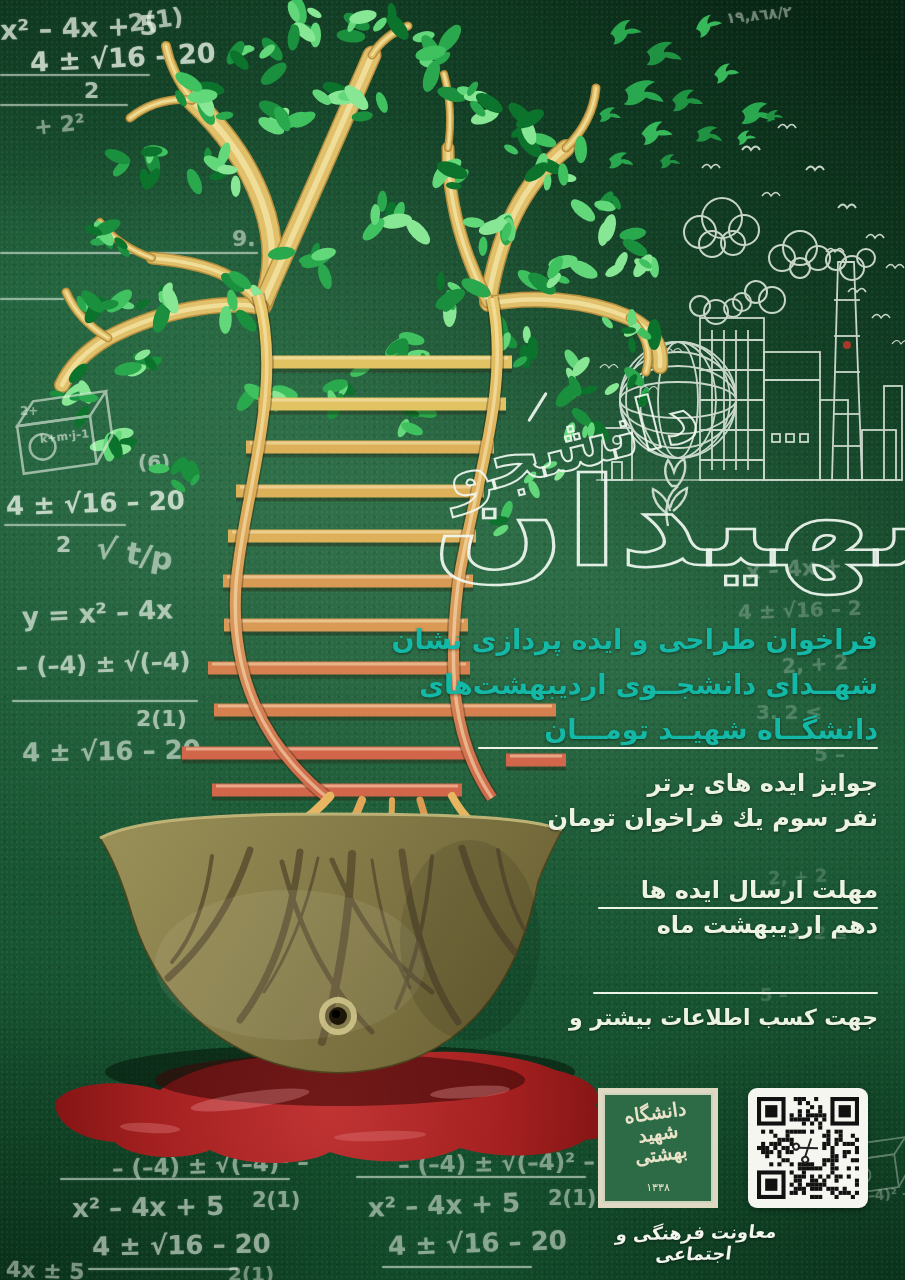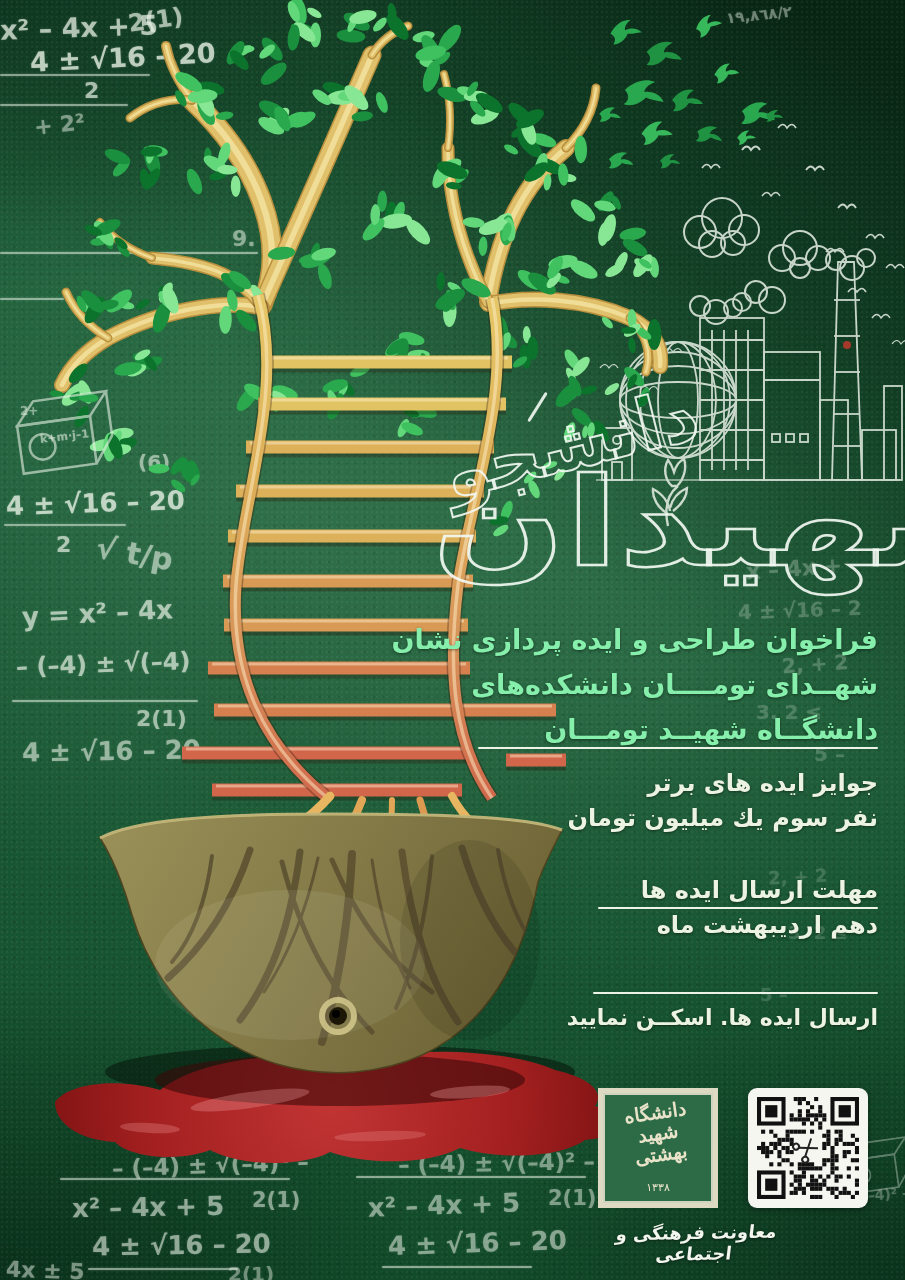--- a/index.html
+++ b/index.html
@@ -38,21 +38,21 @@
     position:absolute;z-index:3;color:transparent;font-weight:bold;
     -webkit-text-stroke:2px rgba(242,249,242,.92);direction:rtl;line-height:1;
   }
   #callig-top{left:444px;top:414px;font-size:72px;transform:rotate(-14deg);transform-origin:40% 60%;}
   #callig-main{left:432px;top:462px;font-size:122px;-webkit-text-stroke-width:2.5px;transform:scaleX(1.28);transform-origin:left center;}
   .callig-slash{position:absolute;left:536px;top:390px;width:3px;height:34px;
     background:rgba(242,249,242,.9);transform:rotate(32deg);z-index:3;border-radius:2px;}
   
   .txt{
     position:absolute;right:27px;z-index:5;direction:rtl;text-align:right;
-    color:#86efac;font-weight:bold;text-shadow:0 1px 3px rgba(0,0,0,.45);
+    color:#14b8a6;font-weight:bold;text-shadow:0 1px 3px rgba(0,0,0,.45);
   }
   #title-block{top:617px;font-size:27px;line-height:45px;}
   #prize-block{top:766px;font-size:24px;line-height:35px;color:#edf3e2;}
   #deadline-block{top:873px;font-size:24px;line-height:35px;color:#edf3e2;}
   #info-block{top:1001px;font-size:22px;line-height:33px;color:#edf3e2;}
   .rule{position:absolute;height:2px;background:#eef3e7;z-index:5;border-radius:1px;}
   #rule-1{left:478px;top:747px;width:400px;}
   #rule-2{left:598px;top:907px;width:280px;}
   #rule-3{left:593px;top:992px;width:285px;}
   
@@ -651,39 +651,39 @@
         <circle cx="14" cy="29" r="8"></circle>
       </g>
     </svg>
 
   <div class="callig-slash"></div>
   <div class="callig" id="callig-top">دانشجو</div>
   <div class="callig" id="callig-main">شهیدان</div>
 
   <div class="txt" id="title-block">
     <div>فراخوان طراحی و ایده پردازی نشان</div>
-    <div>شهــدای تومــــان دانشکده‌های</div>
+    <div>شهــدای دانشجــوی اردیبهشت‌های</div>
     <div>دانشگــاه شهیــد تومـــان</div>
   </div>
   <div class="rule" id="rule-1"></div>
 
   <div class="txt" id="prize-block">
     <div>جوایز ایده های برتر</div>
-    <div>نفر سوم یك میلیون تومان</div>
+    <div>نفر سوم یك فراخوان تومان</div>
   </div>
   <div class="rule" id="rule-2"></div>
 
   <div class="txt" id="deadline-block">
     <div>مهلت ارسال ایده ها</div>
     <div>دهم اردیبهشت ماه</div>
   </div>
   <div class="rule" id="rule-3"></div>
 
   <div class="txt" id="info-block">
-    <div>ارسال ایده ها. اسکــن نمایید</div>
+    <div>جهت کسب اطلاعات بیشتر و</div>
   </div>
 
   <div id="uni-logo">
     <div class="inner">
       <div class="cal">
         <div>دانشگاه</div>
         <div>شهید</div>
         <div>بهشتی</div>
       </div>
       <div class="year">۱۳۳۸</div>

